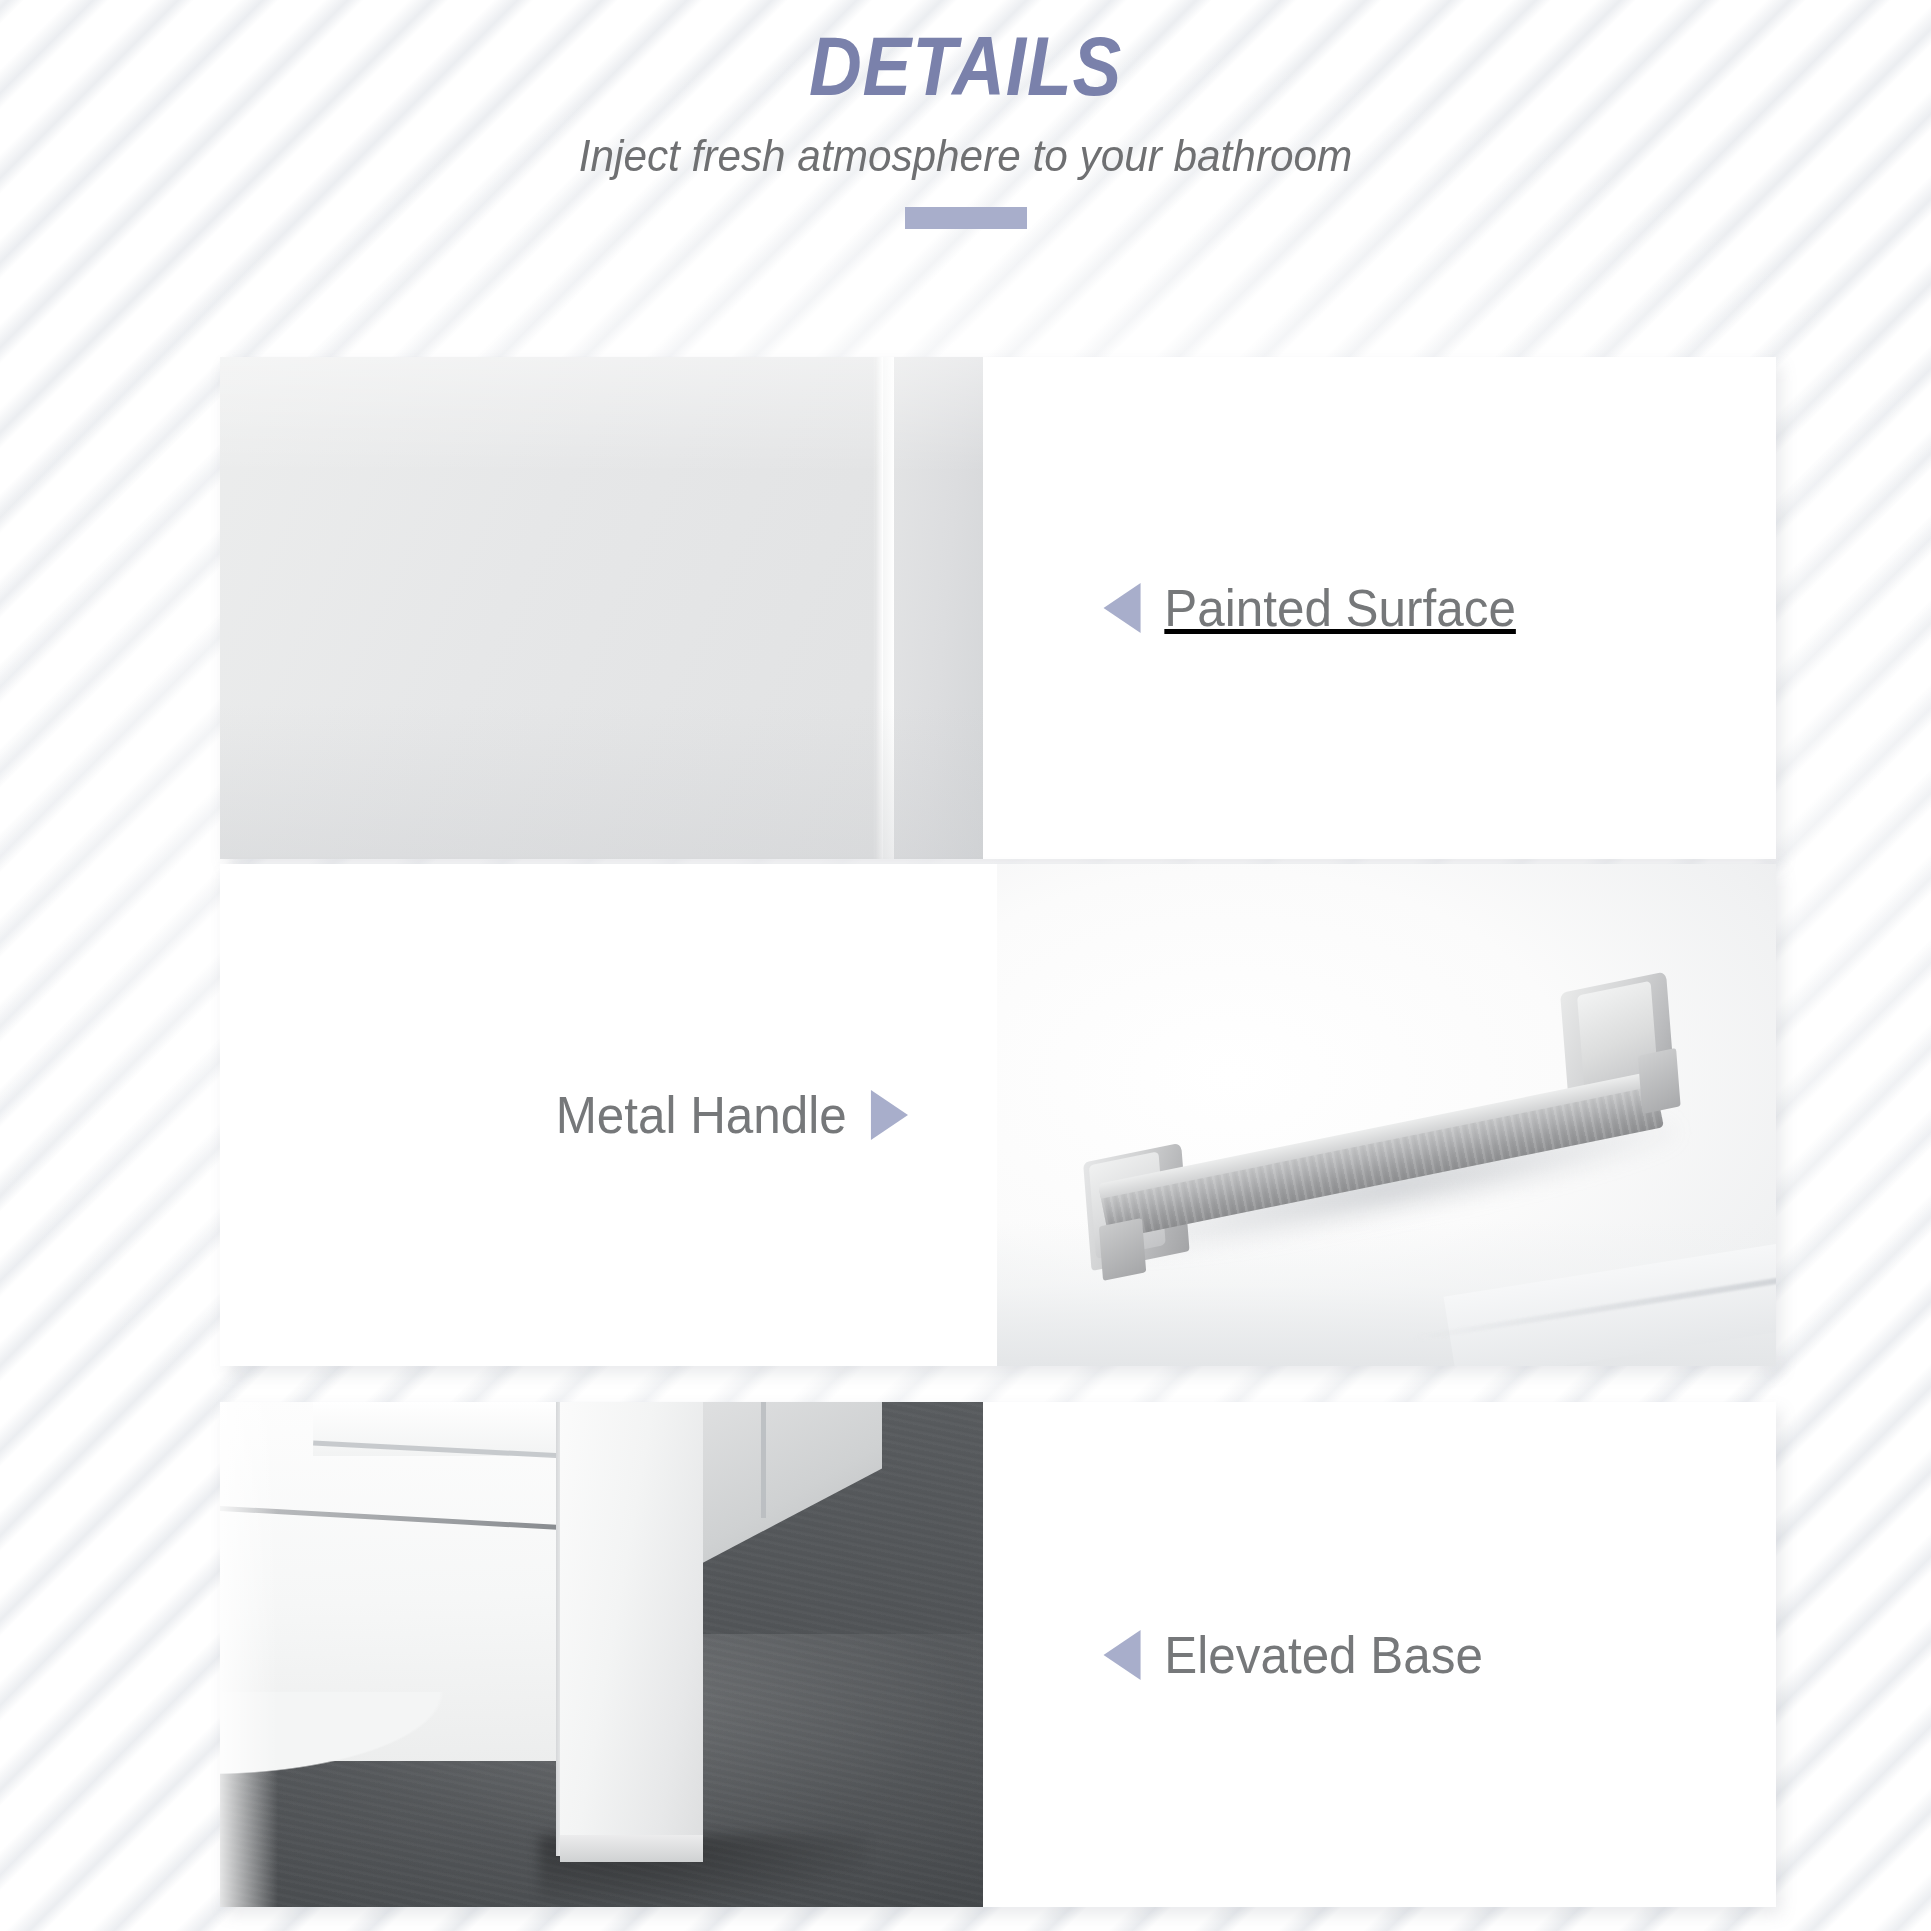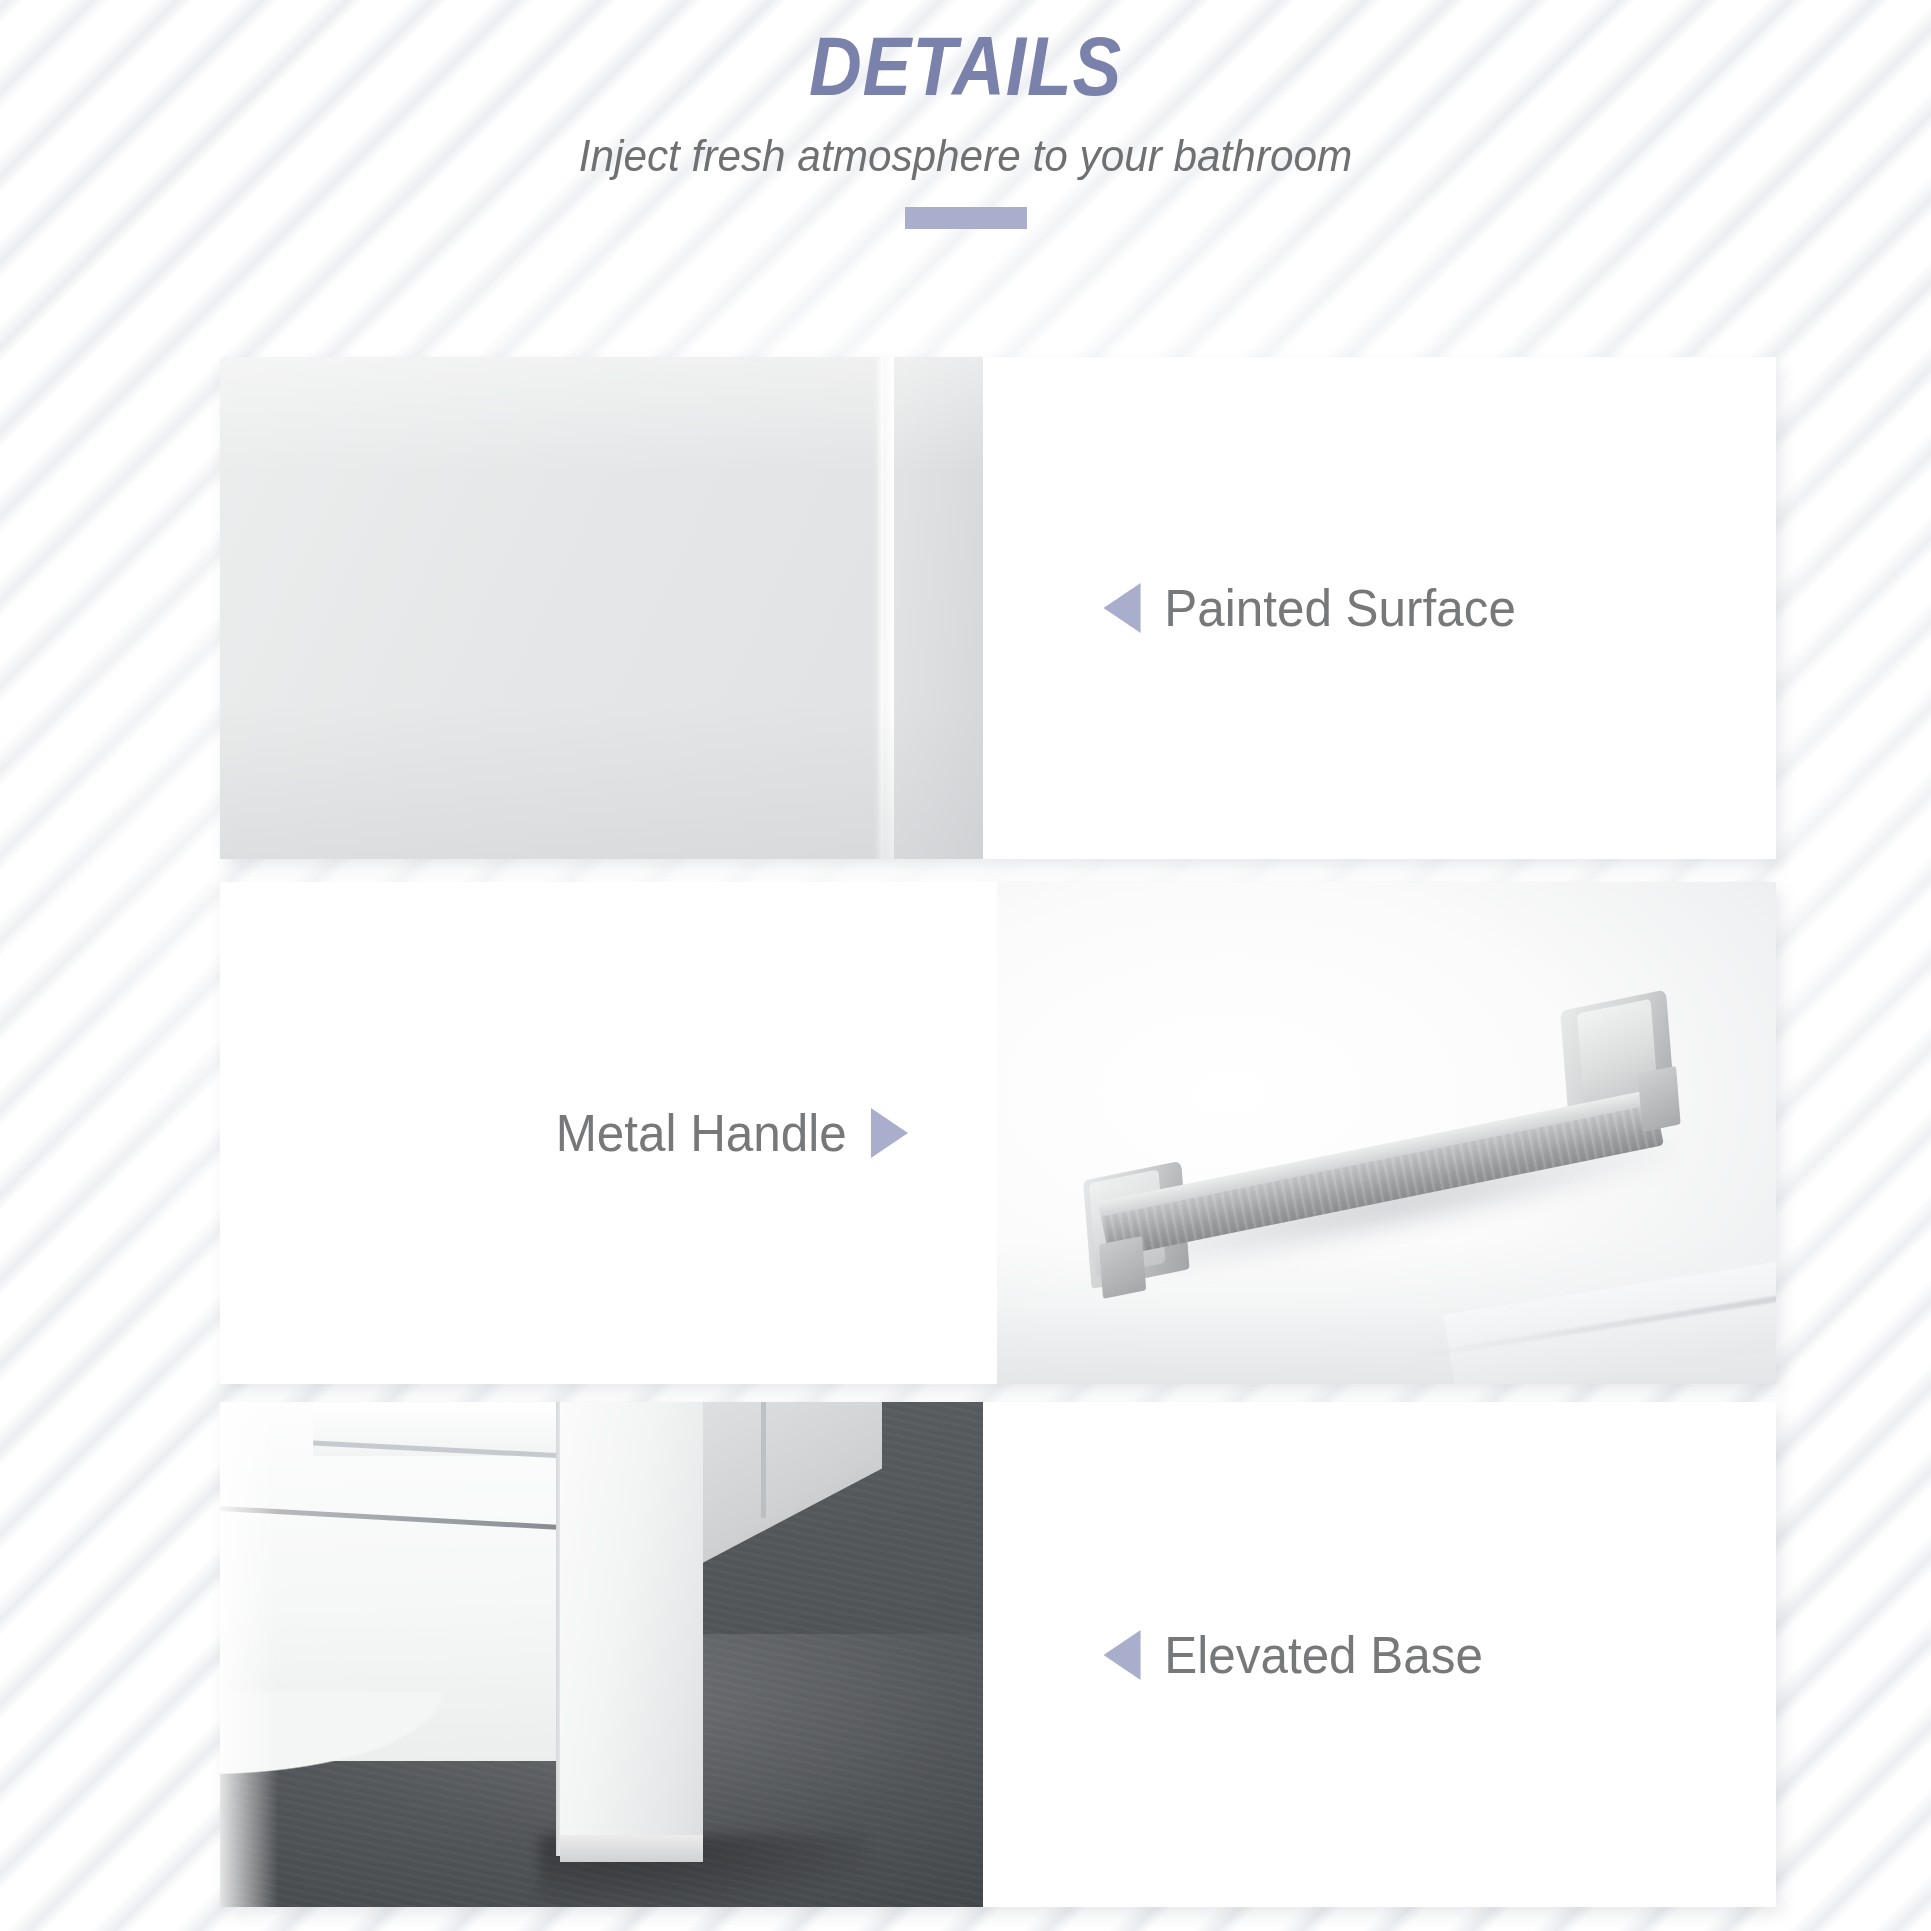--- a/index.html
+++ b/index.html
@@ -68,22 +68,22 @@
   .row {
     position:absolute;
     left:220px;
     width:1556px;
     display:flex;
     background:#ffffff;
     box-shadow:5.8px 7.7px 15.4px rgba(120,125,135,0.17);
     overflow:hidden;
     z-index:4;
   }
-  #row1 { top:357px;  height:502px; }
-  #row2 { top:882px;  height:502px;gap:9px; }
+  #row1 { top:357px;  height:502px;text-decoration:underline; }
+  #row2 { top:864px;  height:502px;gap:9px; }
   #row3 { top:1402px; height:505px; }
 
   .photo { position:relative; overflow:hidden; }
   .caption-pane {
     position:relative;
     background:#ffffff;
     display:flex;
     align-items:center;
   }
 

